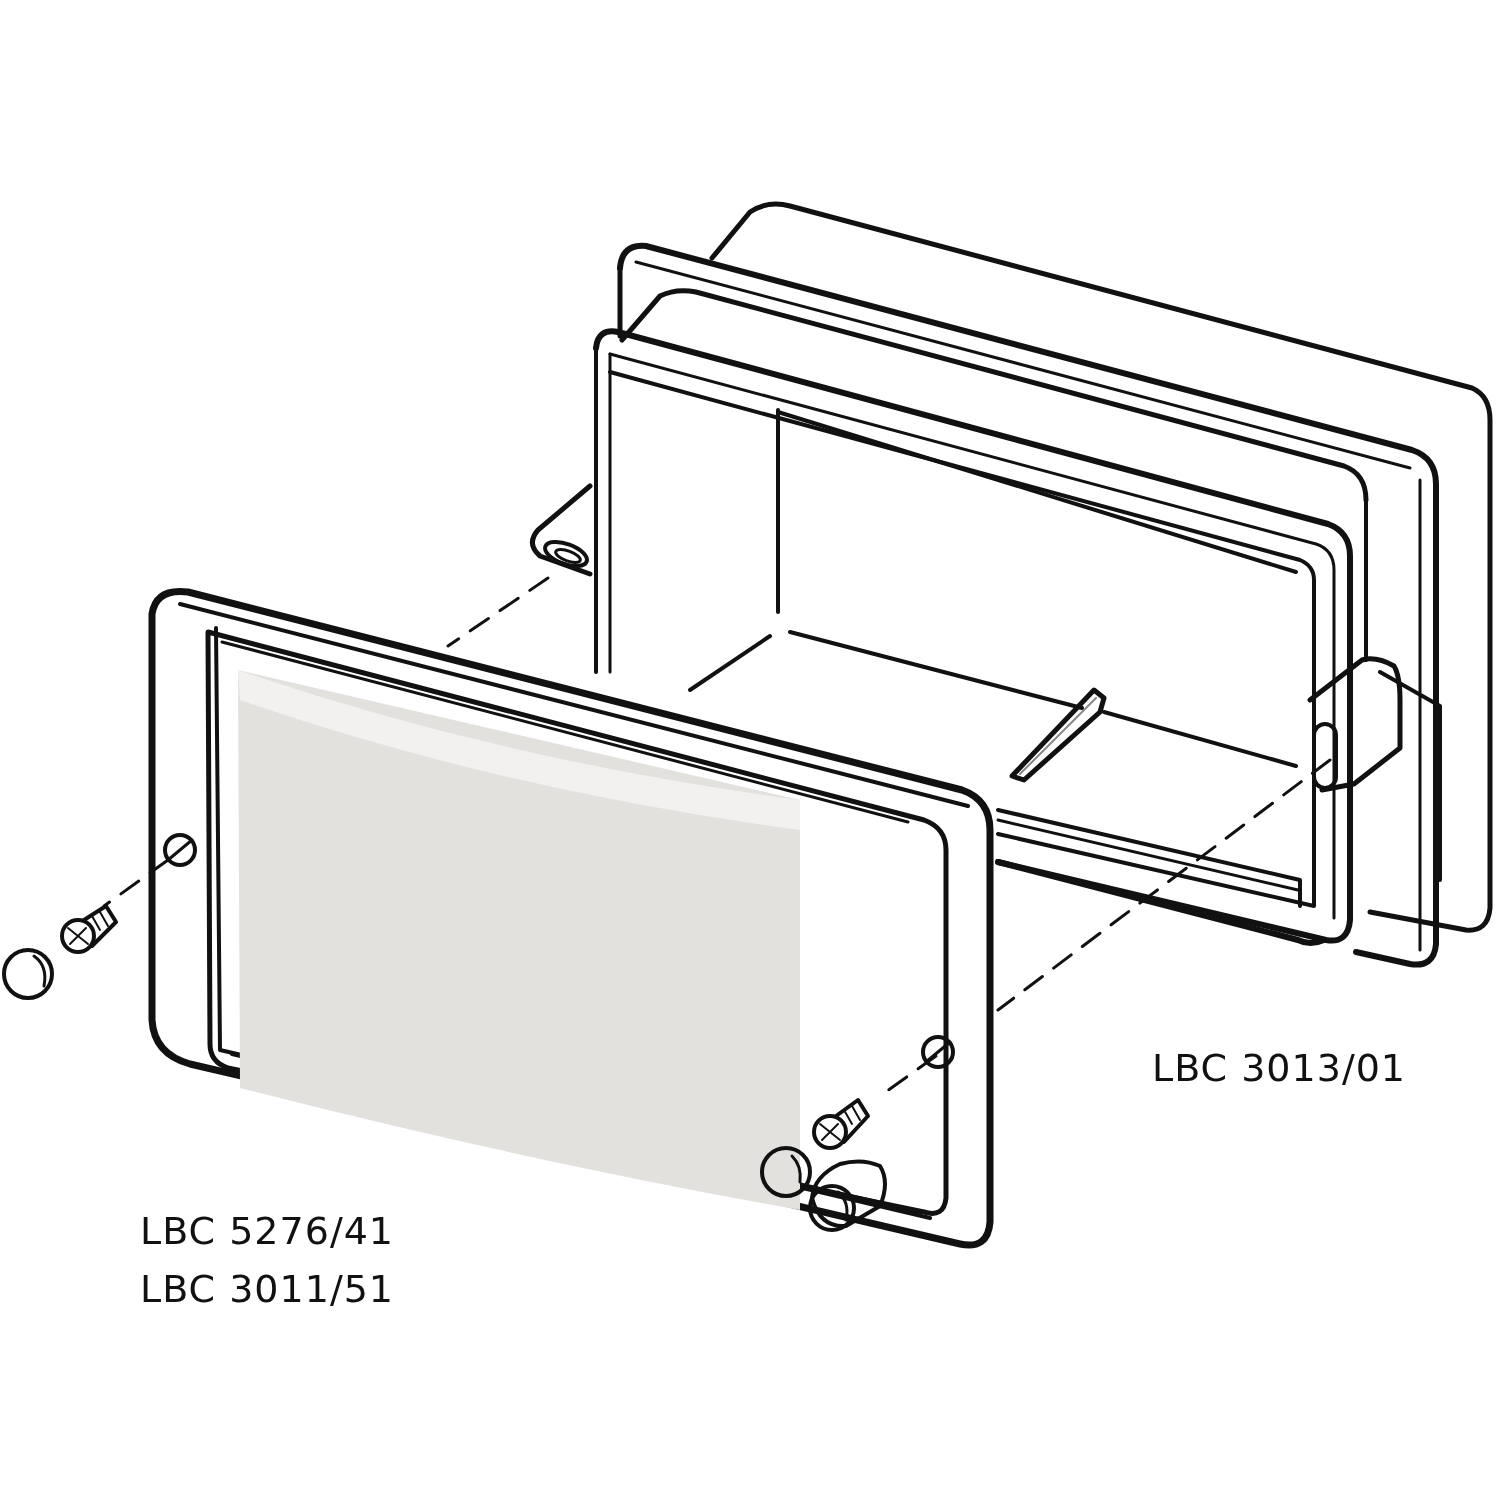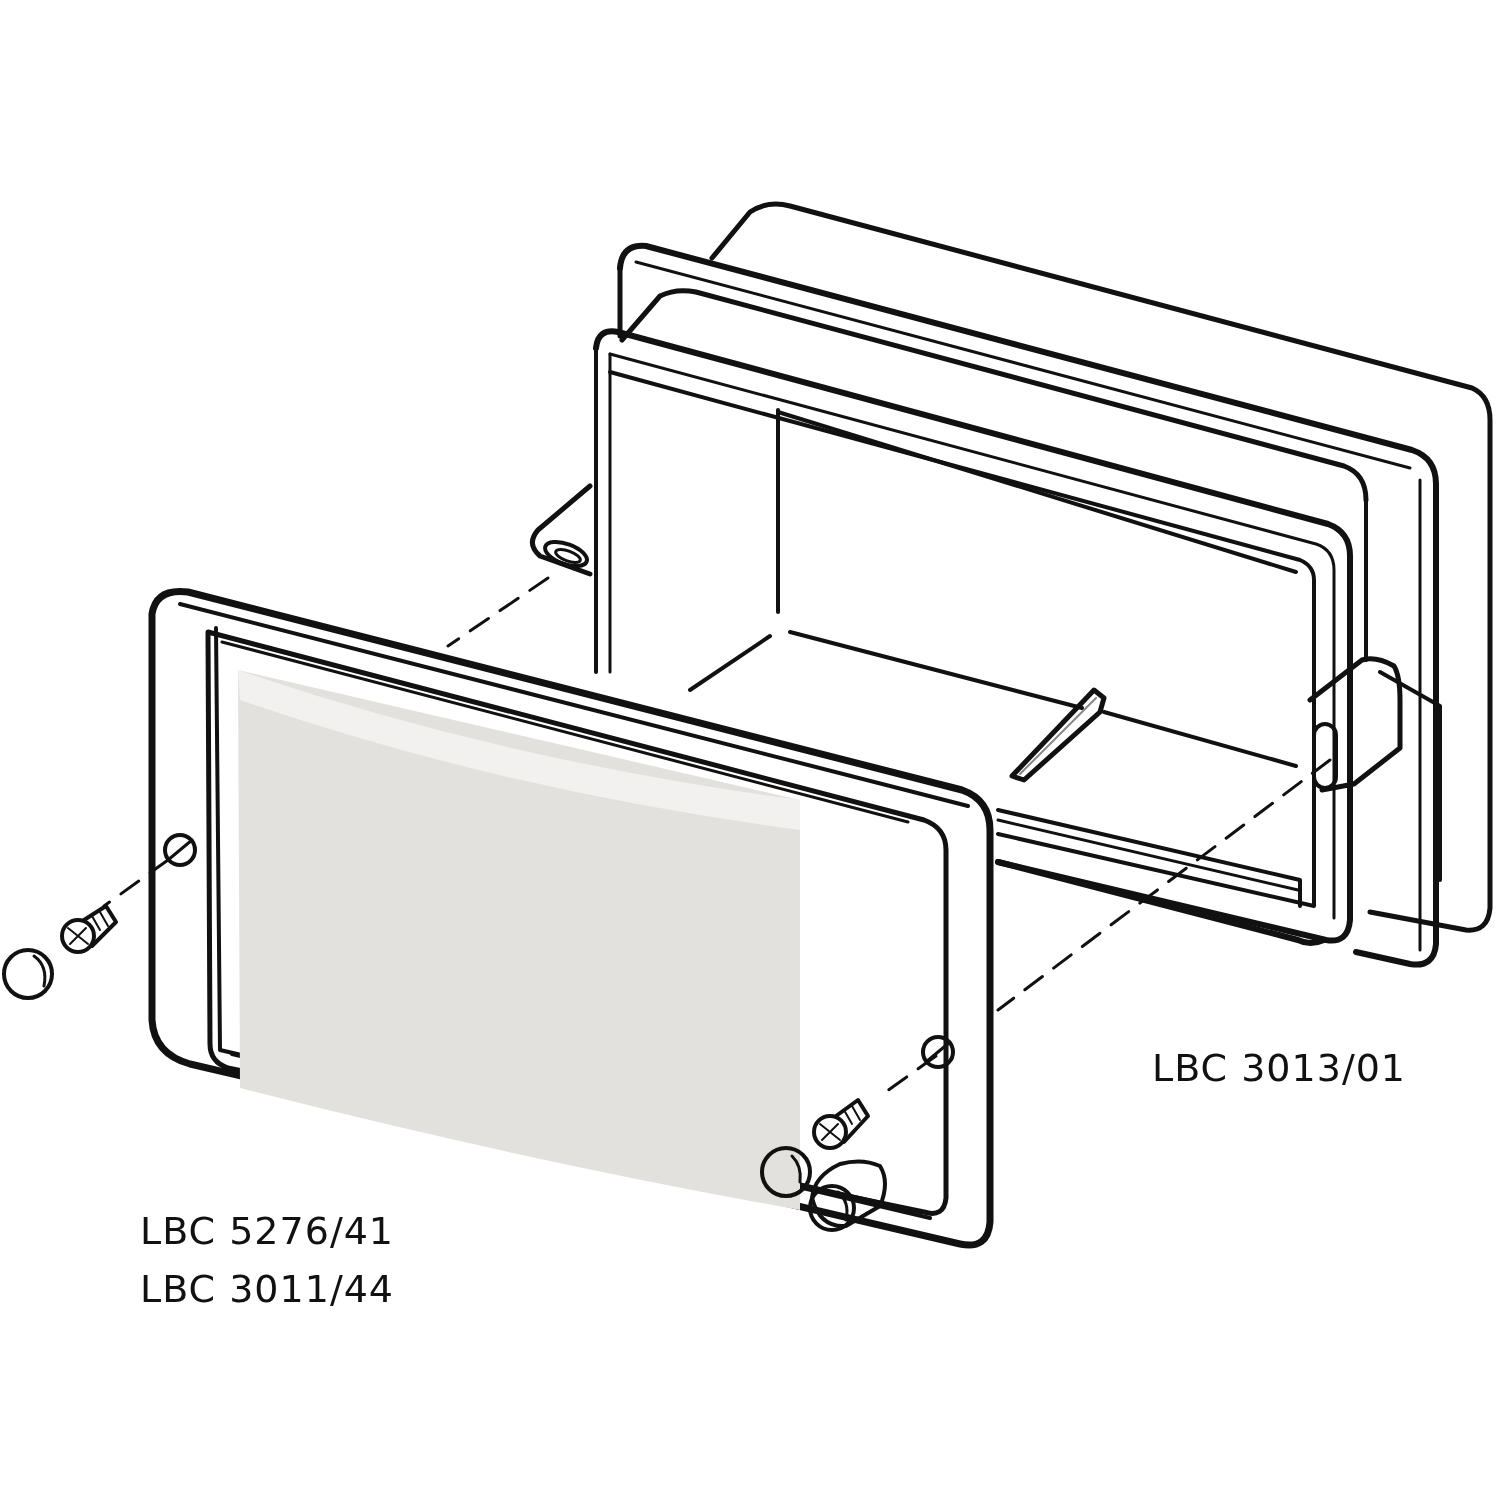--- a/index.html
+++ b/index.html
@@ -128,13 +128,13 @@
     <circle cx="786" cy="1172" r="24"></circle>
     <path stroke-width="3" d="M792 1156 Q802 1166 800 1182"></path>
     <path d="M812 1198 Q814 1176 840 1164 Q862 1158 880 1166 Q890 1182 880 1206 L846 1226 Q820 1228 812 1198 Z"></path>
     <circle cx="832" cy="1208" r="22" stroke-width="4"></circle>
     <path stroke-width="3" d="M838 1192 Q850 1202 846 1220"></path>
   </g>
 </svg>
 
 <div class="label" id="label-backbox">LBC 3013/01</div>
 <div class="label" id="label-cover-1">LBC 5276/41</div>
-<div class="label" id="label-cover-2">LBC 3011/44</div>
+<div class="label" id="label-cover-2">LBC 3011/51</div>
 
 </body></html>

